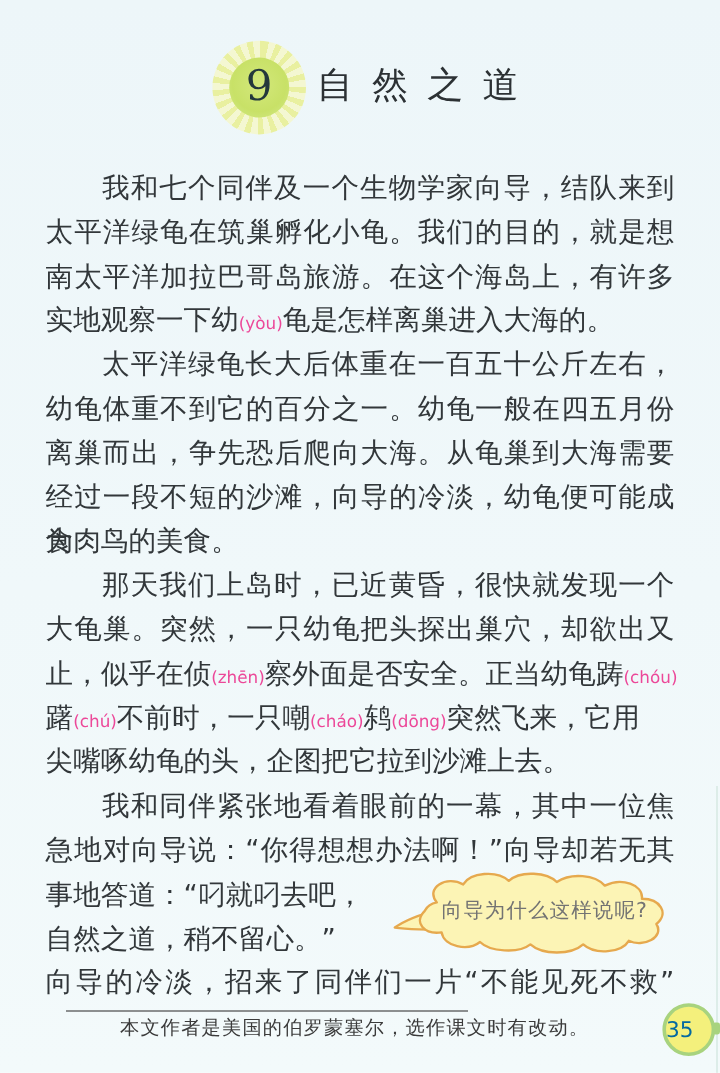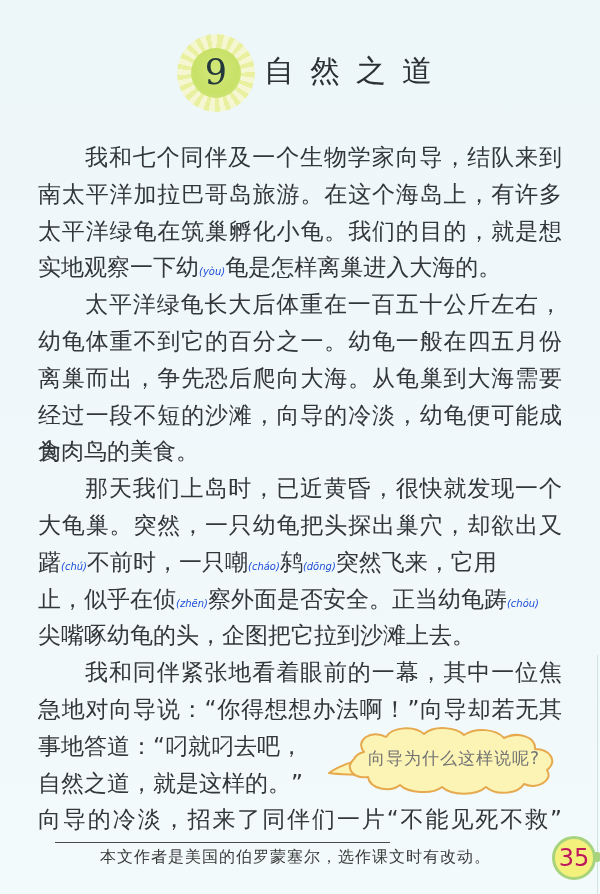--- a/index.html
+++ b/index.html
@@ -30,21 +30,21 @@
   }
   
   .text-block{
     position:absolute;left:38px;top:139px;width:524px;color:#32373a;
   }
   .line{
     height:36.8px;line-height:36.8px;font-size:23px;white-space:nowrap;
   }
   .line.fill{white-space:normal;text-align:justify;text-align-last:justify;}
   .line.indent{text-indent:47px;}
-  .pinyin{font-size:10px;letter-spacing:0;color:#1d4ed8;font-style:italic;}
+  .pinyin{font-size:14px;letter-spacing:0;color:#ec4899;}
   
   .bubble{position:absolute;left:326px;top:724px;width:236px;height:74px;}
   .bubble svg{position:absolute;left:0;top:0;}
   .bubble-text{
     position:absolute;left:30px;top:0;width:196px;height:68px;
     display:flex;align-items:center;justify-content:center;
     font-size:17px;color:#737373;letter-spacing:1px;white-space:nowrap;
   }
   
   .footnote-rule{
@@ -53,22 +53,22 @@
   .footnote{
     position:absolute;left:55px;top:847px;width:470px;
     font-family:"DejaVu Serif",serif;font-size:16px;color:#3b3b3b;letter-spacing:1px;
     white-space:nowrap;
     margin-left:45px;
   }
   
   .page-badge{
     position:absolute;left:552px;top:836px;width:38px;height:38px;border-radius:50%;
     background:#f4f07c;border:3px solid #a8d37e;
-    display:flex;align-items:center;justify-content:center;
-    font-size:24px;color:#be185d;
+    display:flex;align-items:center;
+    font-size:18px;color:#0369a1;
   }
   .page-badge-nub{
     position:absolute;left:594px;top:852px;width:6px;height:10px;
     background:#a8d37e;border-radius:2px;
   }
   .page-edge-line{
     position:absolute;left:597px;top:655px;width:1px;height:239px;background:#cfe4dc;
   }
 </style>
 </head>
@@ -77,37 +77,37 @@
 <div class="lesson-flower">
   <div class="lesson-disc">
     <span class="lesson-num">9</span>
   </div>
 </div>
 
 <div class="page-title">自然之道</div>
 
 <div class="text-block">
     <div class="line indent fill">我和七个同伴及一个生物学家向导，结队来到</div>
+    <div class="line fill">太平洋绿龟在筑巢孵化小龟。我们的目的，就是想</div>
     <div class="line fill">南太平洋加拉巴哥岛旅游。在这个海岛上，有许多</div>
-    <div class="line fill">太平洋绿龟在筑巢孵化小龟。我们的目的，就是想</div>
     <div class="line">实地观察一下幼<span class="pinyin">(yòu)</span>龟是怎样离巢进入大海的。</div>
     <div class="line indent fill">太平洋绿龟长大后体重在一百五十公斤左右，</div>
     <div class="line fill">幼龟体重不到它的百分之一。幼龟一般在四五月份</div>
     <div class="line fill">离巢而出，争先恐后爬向大海。从龟巢到大海需要</div>
     <div class="line fill">经过一段不短的沙滩，向导的冷淡，幼龟便可能成为</div>
     <div class="line">食肉鸟的美食。</div>
     <div class="line indent fill">那天我们上岛时，已近黄昏，很快就发现一个</div>
     <div class="line fill">大龟巢。突然，一只幼龟把头探出巢穴，却欲出又</div>
+    <div class="line">止，似乎在侦<span class="pinyin">(zhēn)</span>察外面是否安全。正当幼龟踌<span class="pinyin">(chóu)</span></div>
     <div class="line">躇<span class="pinyin">(chú)</span>不前时，一只嘲<span class="pinyin">(cháo)</span>鸫<span class="pinyin">(dōng)</span>突然飞来，它用</div>
-    <div class="line">止，似乎在侦<span class="pinyin">(zhēn)</span>察外面是否安全。正当幼龟踌<span class="pinyin">(chóu)</span></div>
     <div class="line">尖嘴啄幼龟的头，企图把它拉到沙滩上去。</div>
     <div class="line indent fill">我和同伴紧张地看着眼前的一幕，其中一位焦</div>
     <div class="line fill">急地对向导说：“你得想想办法啊！”向导却若无其</div>
     <div class="line">事地答道：“叼就叼去吧，</div>
-    <div class="line">自然之道，就是这样的。”</div>
+    <div class="line">自然之道，稍不留心。”</div>
     <div class="line fill">向导的冷淡，招来了同伴们一片“不能见死不救”</div>
   </div>
 
 <div class="bubble">
   <svg width="236" height="74" viewBox="0 0 236 74">
     <path d="M 40 34 C 24 38 10 44 3 49 C 16 51 30 50 44 52 Z" fill="#fcf4b5" stroke="#e6a94e" stroke-width="2" stroke-linejoin="round"></path>
     <path d="M 38 28
              C 28 16 46 5 60 13
              C 66 3 88 1 98 10
              C 108 1 130 3 138 11

